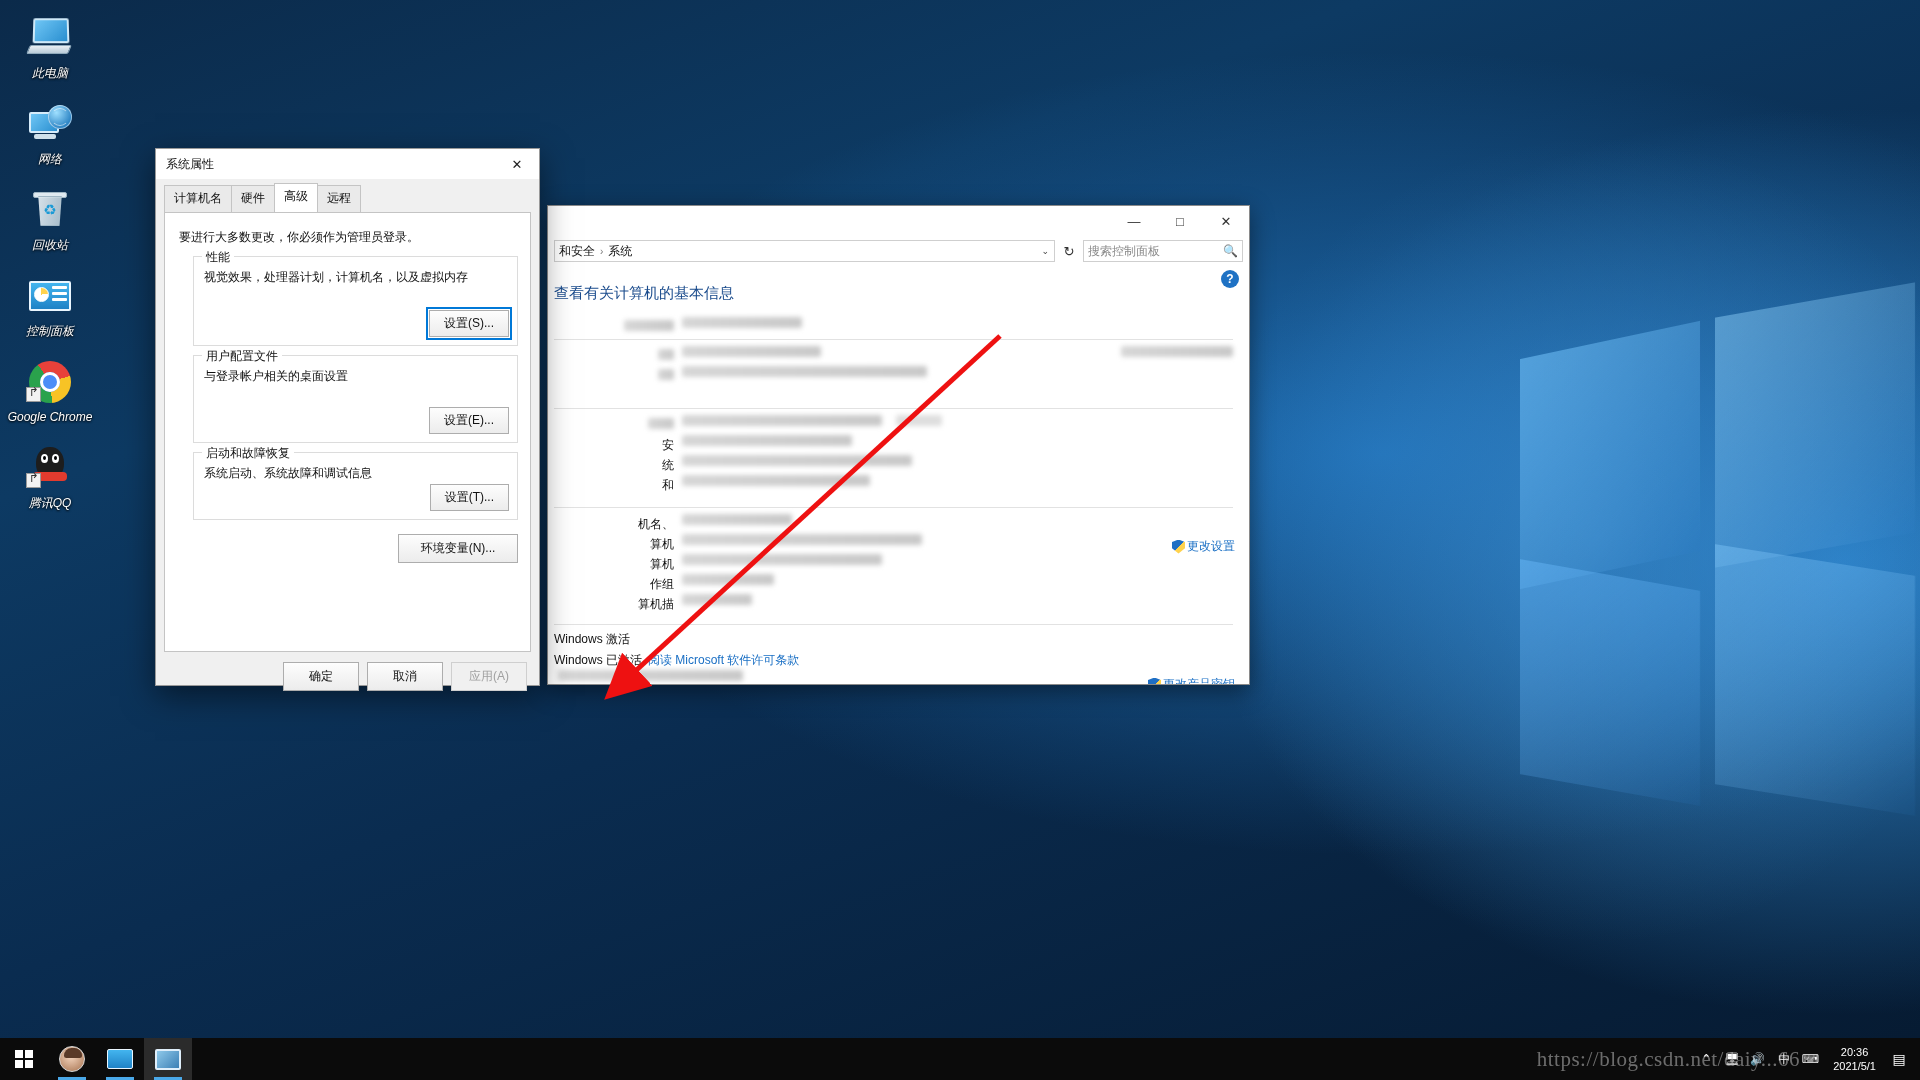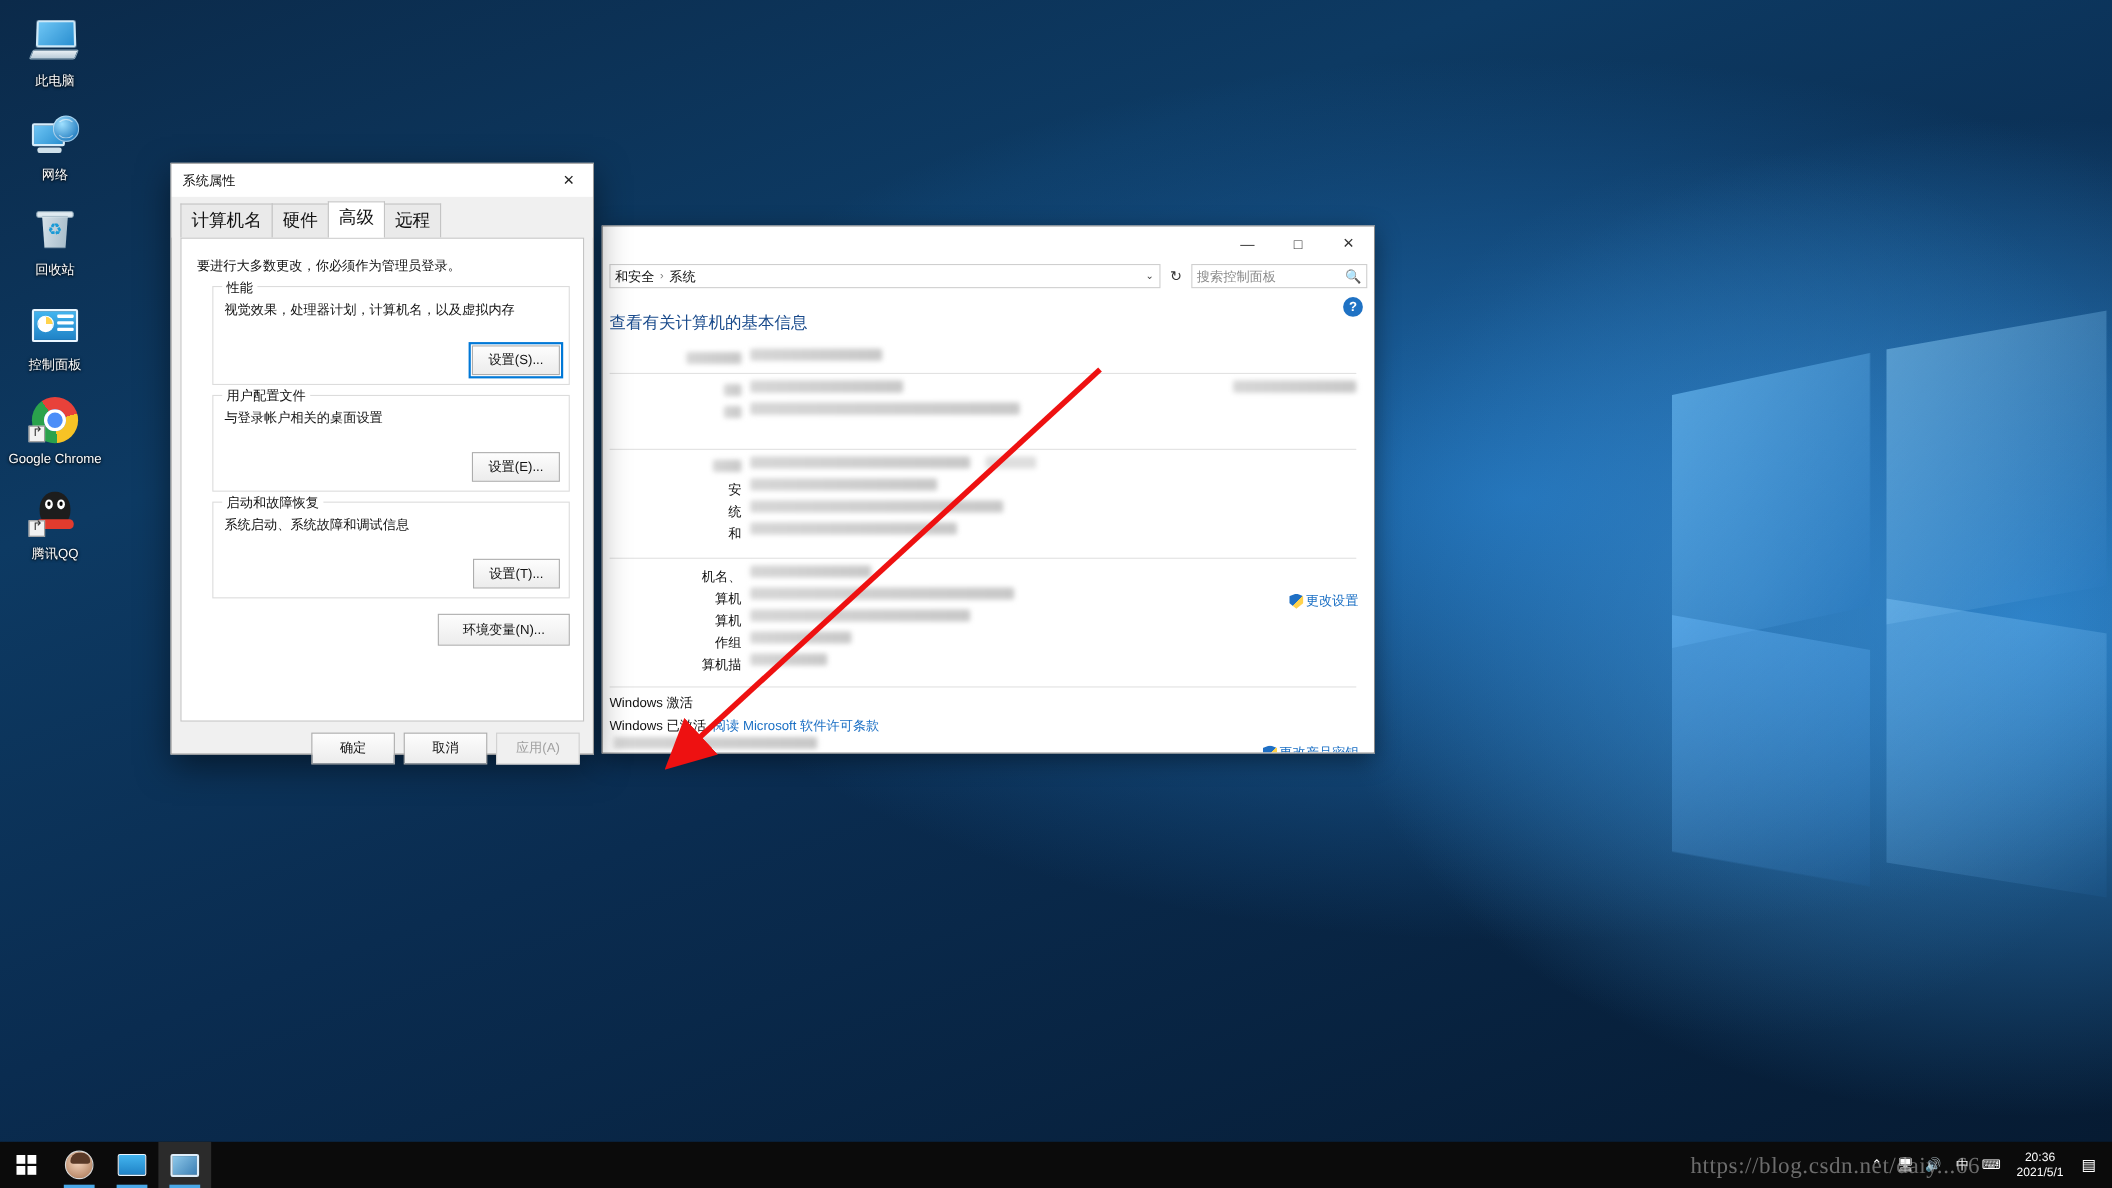--- a/index.html
+++ b/index.html
@@ -27,21 +27,21 @@
   .wp-c { left: 1715px; top: 300px; width: 200px; height: 250px;
           background: linear-gradient(135deg, rgba(150,215,255,.45), rgba(45,125,200,.12));
           transform: skewY(-10deg); filter: blur(.5px); }
   .wp-d { left: 1715px; top: 560px; width: 200px; height: 240px;
           background: linear-gradient(135deg, rgba(135,205,255,.4), rgba(40,118,192,.1));
           transform: skewY(9deg); filter: blur(.5px); }
   .wp-glow { left: 1180px; top: 120px; width: 760px; height: 840px;
              background: radial-gradient(ellipse at 55% 50%, rgba(90,175,240,.28), rgba(90,175,240,0) 68%); }
 
   
-  #desktop-icons { position: absolute; left: 0; top: 8px; width: 100px; }
+  #desktop-icons { position: absolute; left: 0; top: 8px; width: 100px; font-style: italic; }
   .dicon { width: 100px; padding: 6px 2px 4px; text-align: center; margin-bottom: 10px; }
   .dicon .glyph { width: 48px; height: 48px; margin: 0 auto 4px; position: relative; }
   .dicon .lbl {
     color: #fff; font-size: 12px; line-height: 14px;
     text-shadow: 0 1px 2px rgba(0,0,0,.85), 0 0 3px rgba(0,0,0,.7);
     word-break: break-word;
   }
 
   
   .ic-pc .mon { position: absolute; left: 7px; top: 4px; width: 36px; height: 25px;
@@ -136,21 +136,21 @@
     position: absolute; left: 155px; top: 148px; width: 385px; height: 538px;
     background: #f0f0f0; border: 1px solid #999;
     box-shadow: 0 10px 30px rgba(0,0,0,.5);
   }
   #sp-titlebar { height: 30px; background:#fff; display:flex; align-items:center; padding-left: 10px; }
   #sp-title { font-size: 12px; color:#111; }
   #sp-close { margin-left:auto; width: 44px; height: 30px; display:flex; align-items:center; justify-content:center; font-size:13px; color:#222; }
 
   #sp-tabs { display:flex; padding: 6px 8px 0; gap: 0; background:#f0f0f0; position:relative; }
   .sp-tab {
-    font-size: 16px; color:#111; padding: 4px 9px 5px;
+    font-size: 12px; color:#111; padding: 4px 9px 5px;
     border: 1px solid #c4c4c4; border-bottom: none; background:#eaeaea; margin-right:-1px;
   }
   .sp-tab.active { background:#fff; position:relative; z-index:2; padding-bottom: 6px; margin-top:-2px; }
 
   #sp-panel {
     margin: 0 8px; background:#fff; border:1px solid #c4c4c4;
     height: 440px; padding: 12px 12px 0; position:relative;
   }
   .sp-intro { font-size:12px; color:#111; margin: 4px 2px 10px; }
   .grp { border:1px solid #dcdcdc; margin-bottom: 9px; position:relative; padding: 12px 10px 10px; margin-left: 16px; }
@@ -401,21 +401,21 @@
       </div>
 
       <div class="grp" style="height:88px">
         <div class="legend">用户配置文件</div>
         <div class="desc">与登录帐户相关的桌面设置</div>
         <div class="btnrow" style="position:absolute; right:8px; bottom:8px;">
           <div class="wbtn">设置(E)...</div>
         </div>
       </div>
 
-      <div class="grp" style="height:88px">
+      <div class="grp" style="height:68px">
         <div class="legend">启动和故障恢复</div>
         <div class="desc">系统启动、系统故障和调试信息</div>
         <div class="btnrow" style="position:absolute; right:8px; bottom:8px;">
           <div class="wbtn">设置(T)...</div>
         </div>
       </div>
 
       <div id="env-row">
         <div class="wbtn" id="env-btn">环境变量(N)...</div>
       </div>

